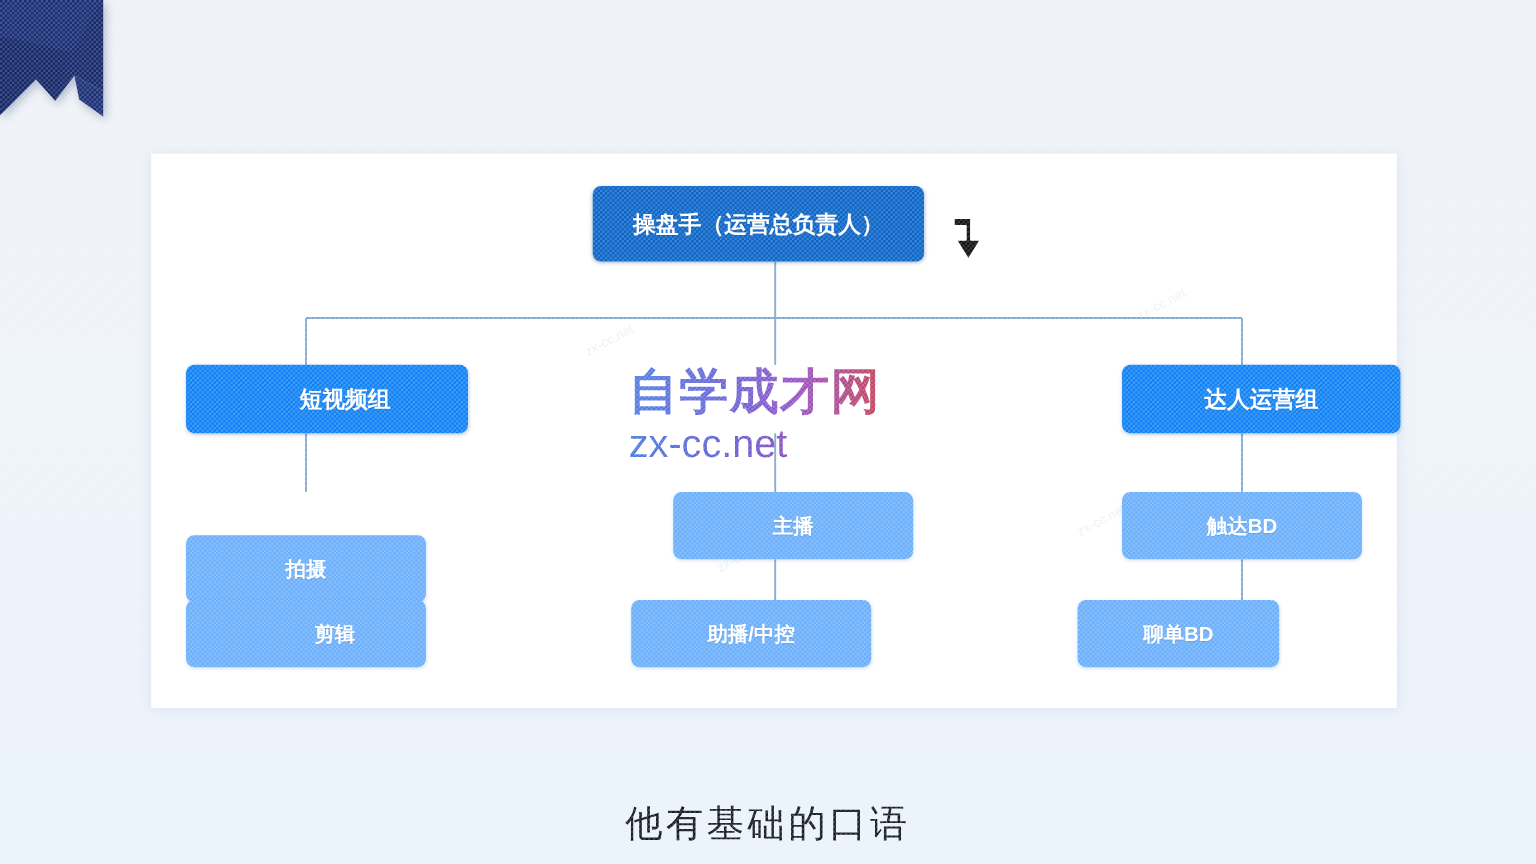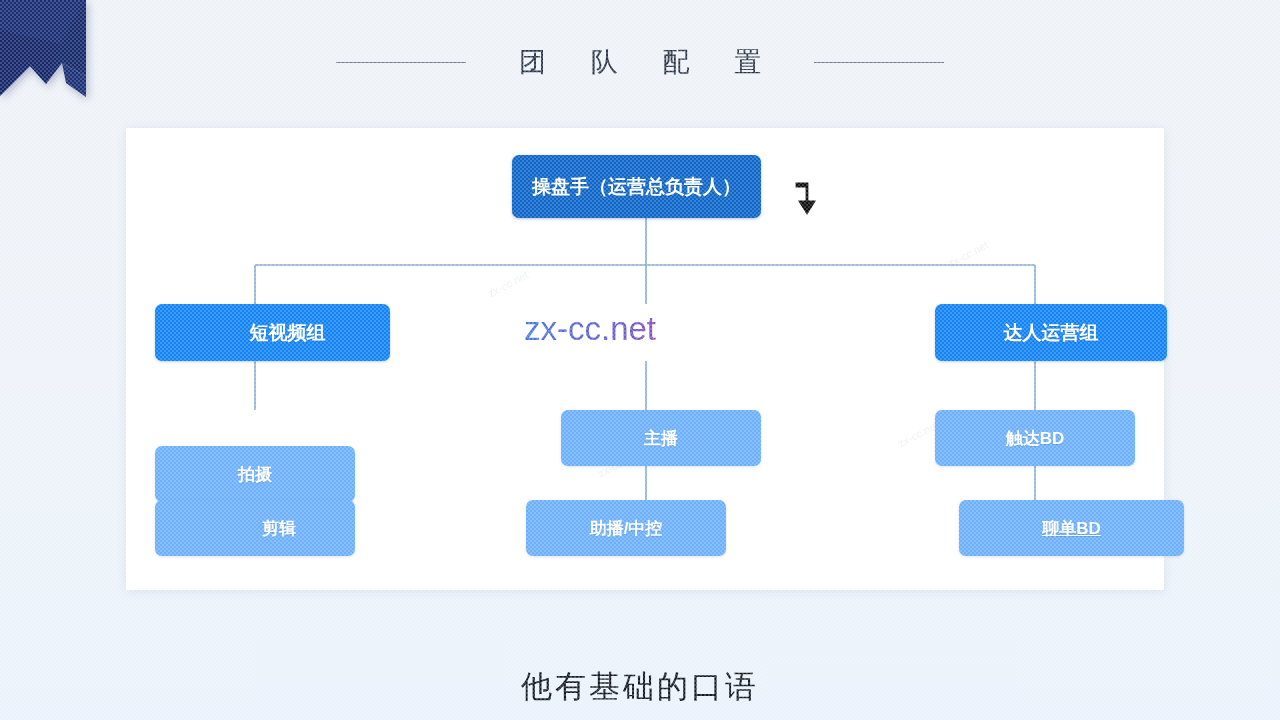--- a/index.html
+++ b/index.html
@@ -125,25 +125,20 @@
 
   <div class="ribbon">
     <svg width="112" height="112" viewBox="0 0 112 112">
       <polygon points="0,0 86,0 86,76 62,63 46,84 30,66 0,96" fill="#16296b"></polygon>
       <polygon points="62,63 86,76 86,97 66,83" fill="#1b3076"></polygon>
       <polygon points="0,0 86,0 60,44 0,30" fill="#1c3179" opacity=".65"></polygon>
       <polygon points="0,30 60,44 46,84 30,66 0,96" fill="#152666" opacity=".55"></polygon>
     </svg>
   </div>
 
-  <div class="title-row">
-    <div class="title-rule"></div>
-    <div class="title-text">团 队 配 置</div>
-    <div class="title-rule"></div>
-  </div>
 
   <div class="card">
     <div class="chart">
 
       <div class="wm-tile" style="left:60px;  top:185px;">zx-cc.net</div>
       <div class="wm-tile" style="left:360px; top:150px;">zx-cc.net</div>
       <div class="wm-tile" style="left:470px; top:330px;">zx-cc.net</div>
       <div class="wm-tile" style="left:770px; top:300px;">zx-cc.net</div>
       <div class="wm-tile" style="left:820px; top:120px;">zx-cc.net</div>
       <div class="wm-tile" style="left:150px; top:380px;">zx-cc.net</div>
@@ -162,21 +157,21 @@
           <path d="M129,233 L129,282"></path>
           <path d="M520,233 L520,282"></path>
           <path d="M909,233 L909,282"></path>
 
           <path d="M129,338 L129,372"></path>
           <path d="M520,338 L520,372"></path>
           <path d="M909,338 L909,372"></path>
         </g>
       </svg>
 
-      <div class="node root" style="left:386px; top:27px; width:249px; height:63px;text-align:right;">
+      <div class="node root" style="left:368px; top:27px; width:276px; height:63px;text-align:right;">
         <span>操盘手（运营总负责人）</span>
       </div>
 
       <div class="node group" style="left:29px; top:176px; width:235px; height:57px;padding-left:30px;">
         <span>短视频组</span>
       </div>
       <div class="node group" style="left:809px; top:176px; width:232px; height:57px;">
         <span>达人运营组</span>
       </div>
 
@@ -189,32 +184,33 @@
       <div class="node leaf" style="left:809px; top:282px; width:200px; height:56px;">
         <span>触达BD</span>
       </div>
 
       <div class="node leaf" style="left:29px; top:372px; width:200px; height:56px;padding-left:48px;">
         <span>剪辑</span>
       </div>
       <div class="node leaf" style="left:400px; top:372px; width:200px; height:56px;">
         <span>助播/中控</span>
       </div>
-      <div class="node leaf" style="left:833px; top:372px; width:225px; height:56px;text-decoration:underline;">
+      <div class="node leaf" style="left:772px; top:372px; width:168px; height:56px;">
         <span>聊单BD</span>
       </div>
 
     </div>
   </div>
 
   <div class="cursor">
     <svg width="30" height="42" viewBox="0 0 30 42">
       <path d="M2,4 L16,4 L16,22 L24,22 L14,38 L4,22 L12,22 L12,10 L2,10 Z" fill="#111111" stroke="#ffffff" stroke-width="1.2" stroke-linejoin="round"></path>
     </svg>
   </div>
 
   <div class="watermark">
+    <div class="wm-cn">自学成才网</div>
     <div class="wm-url">zx-cc.net</div>
   </div>
 
   <div class="caption">他有基础的口语</div>
 
 </div>
 
 </body></html>

